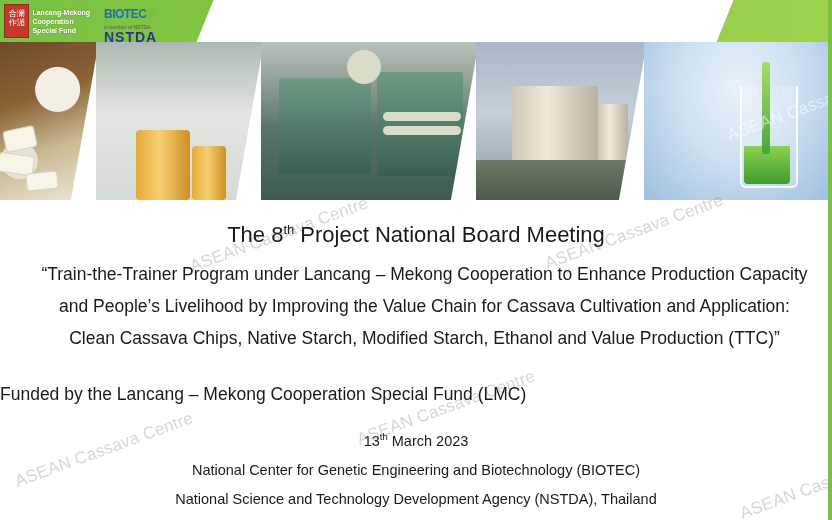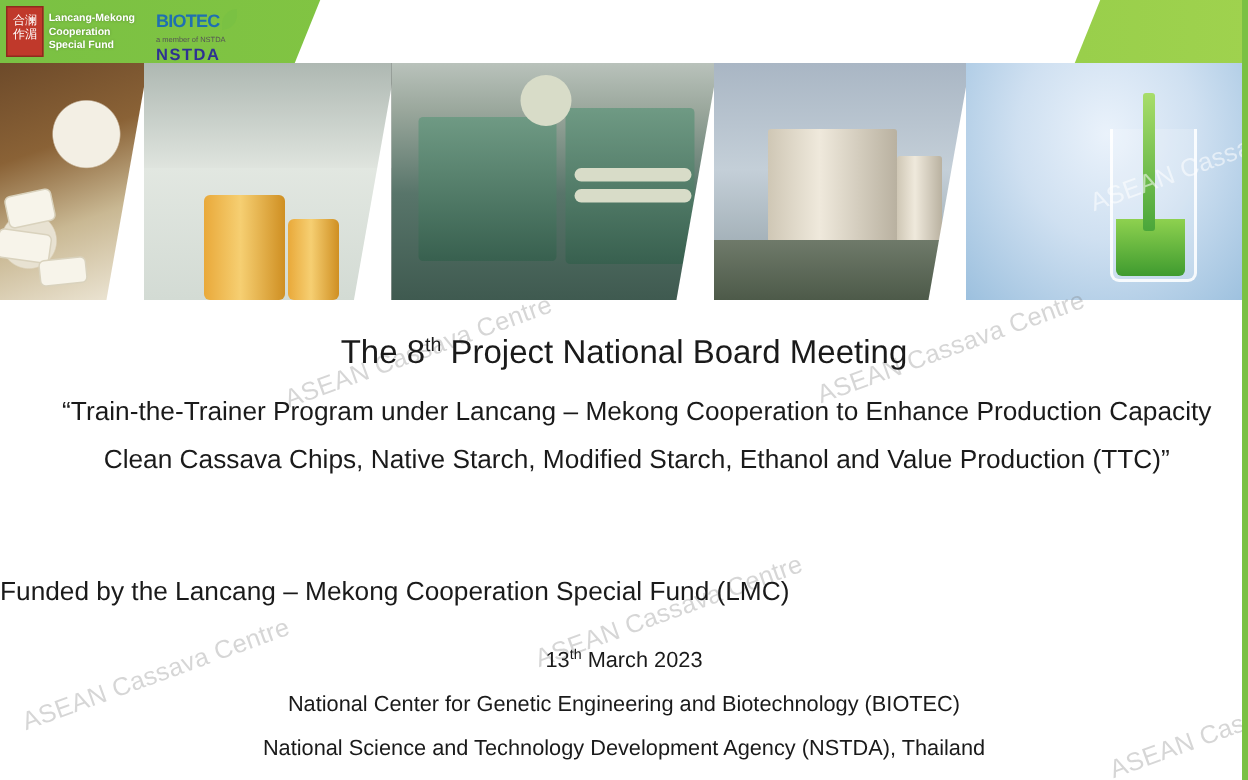--- a/index.html
+++ b/index.html
@@ -93,21 +93,21 @@
     background: #7ac143;
     border-radius: 10px 0 10px 0;
     vertical-align: -2px;
   }
   .biotec-sub {
     font-size: 5px;
     color: #555;
     line-height: 7px;
   }
   .nstda-word {
-    font-size: 11px;
+    font-size: 14px;
     font-weight: bold;
     color: #2e3192;
     letter-spacing: 1px;
     line-height: 12px;
   }
 
   
   .photos {
     position: absolute;
     left: 0; top: 42px;
@@ -343,20 +343,21 @@
   <div class="wm wm6">ASEAN Cassava Centre</div>
 
   <div class="body-area">
 
     <div class="title">
       <span>The 8</span><sup>th</sup><span> Project National Board Meeting</span>
     </div>
 
     <div class="subtitle">
       <span class="line">“Train-the-Trainer Program under Lancang – Mekong Cooperation to Enhance Production Capacity</span>
+      <span class="line">and People’s Livelihood by Improving the Value Chain for Cassava Cultivation and Application:</span>
       <span class="line">Clean Cassava Chips, Native Starch, Modified Starch, Ethanol and Value Production (TTC)”</span>
     </div>
 
     <div class="funded">Funded by the Lancang – Mekong Cooperation Special Fund (LMC)</div>
 
     <div class="meta">
       <span class="line"><span>13</span><sup>th</sup><span> March 2023</span></span>
       <span class="line">National Center for Genetic Engineering and Biotechnology (BIOTEC)</span>
       <span class="line">National Science and Technology Development Agency (NSTDA), Thailand</span>
     </div>

